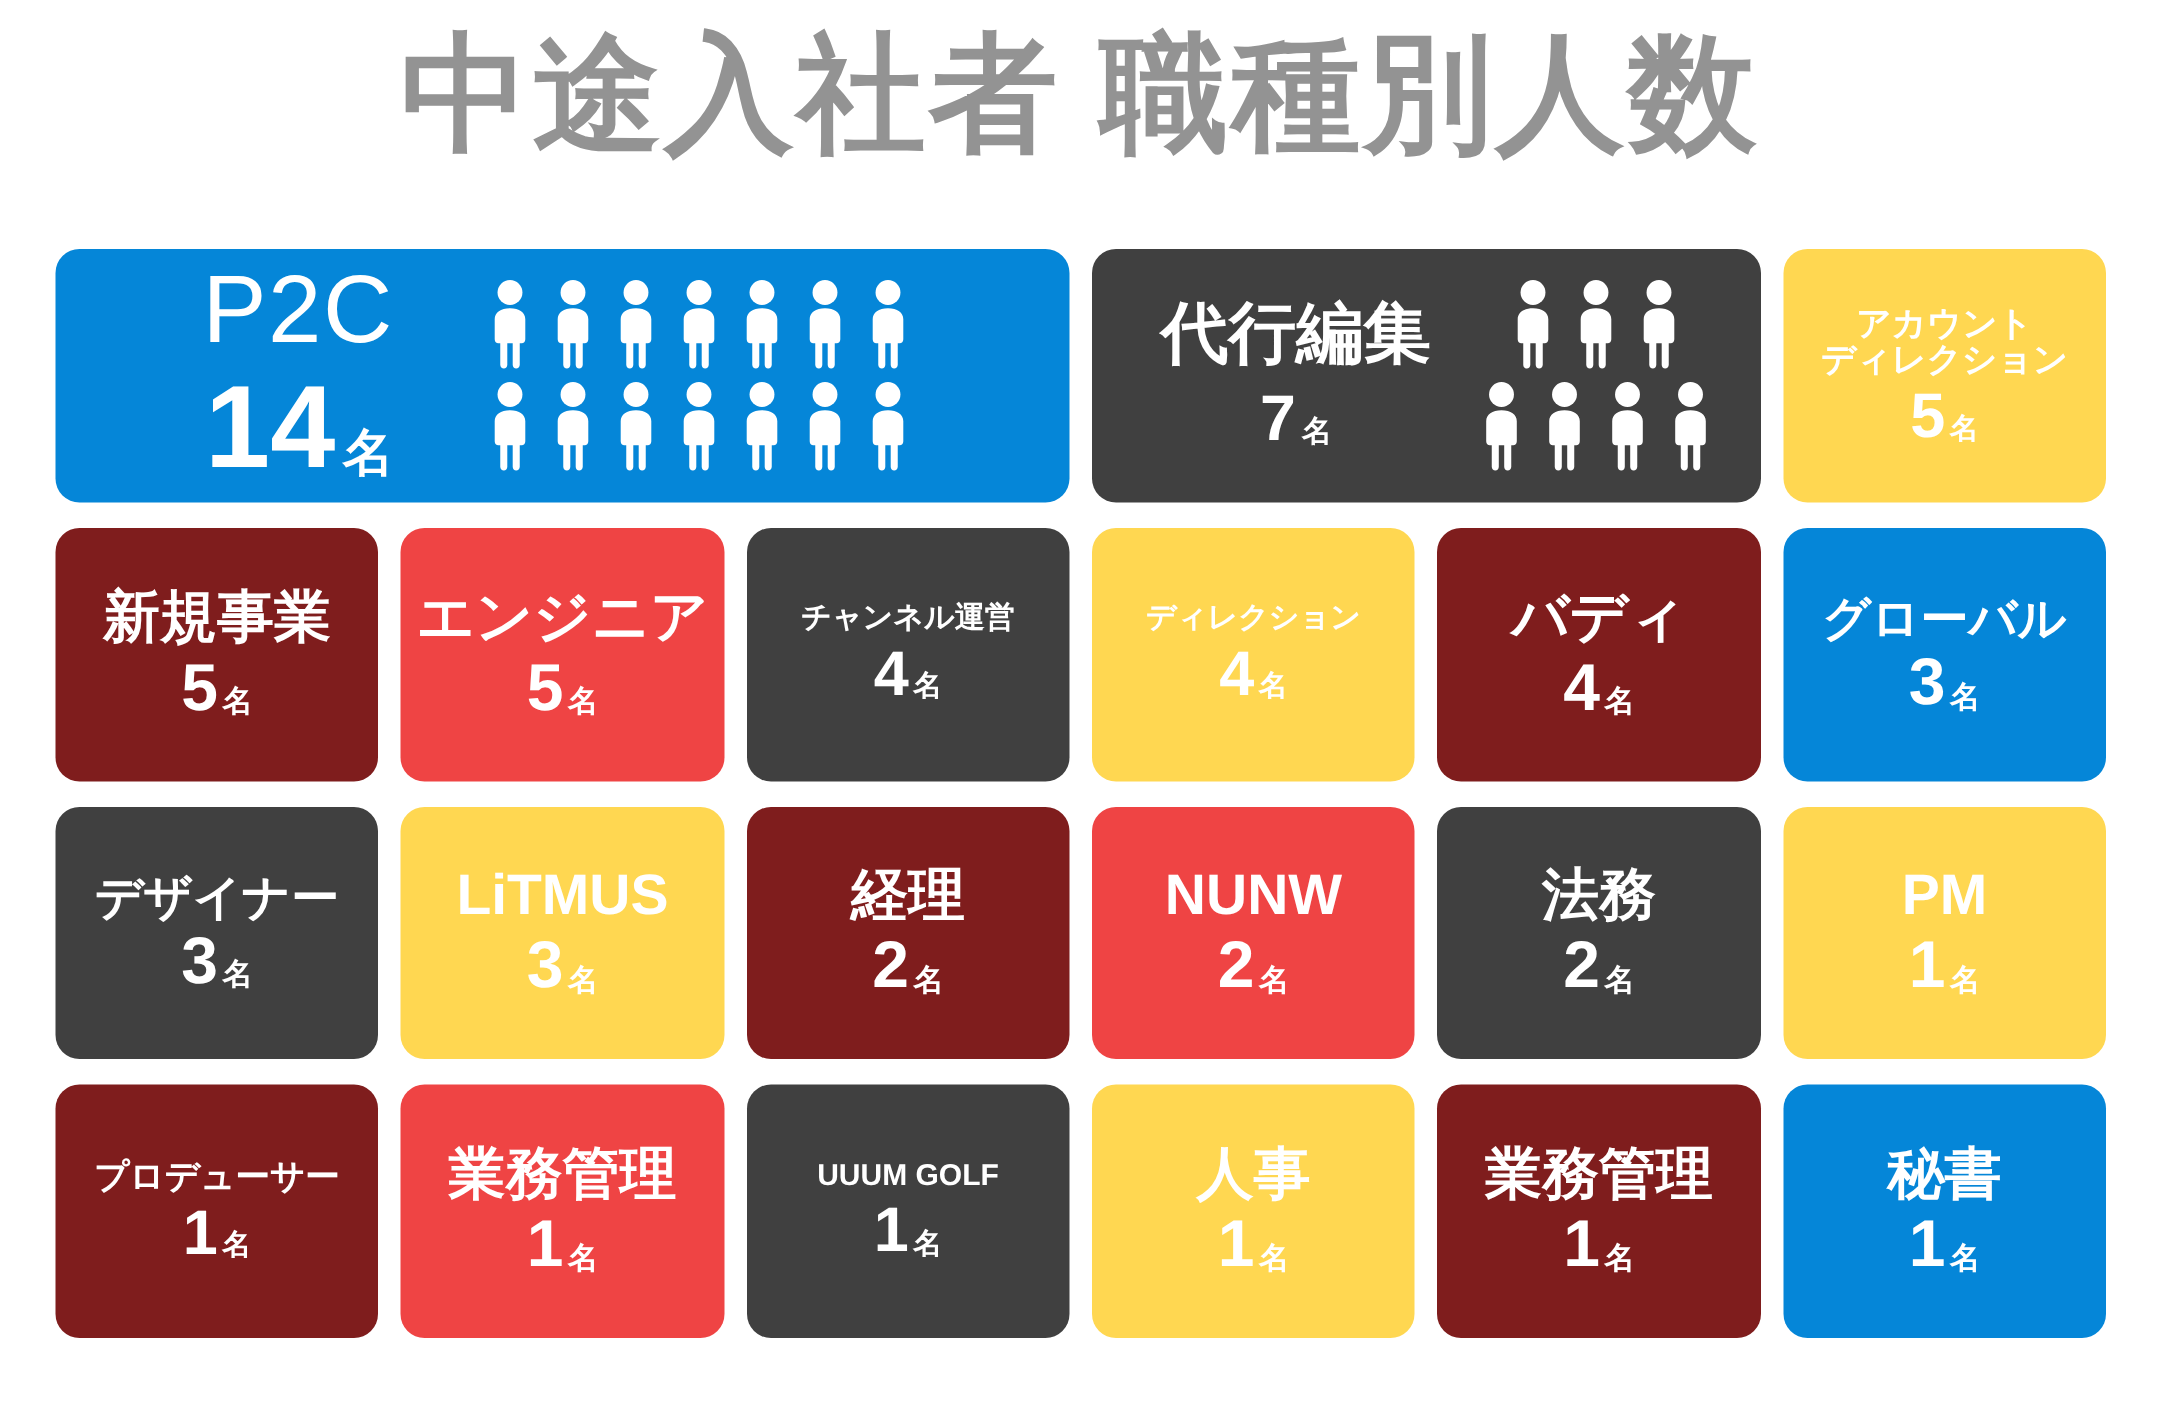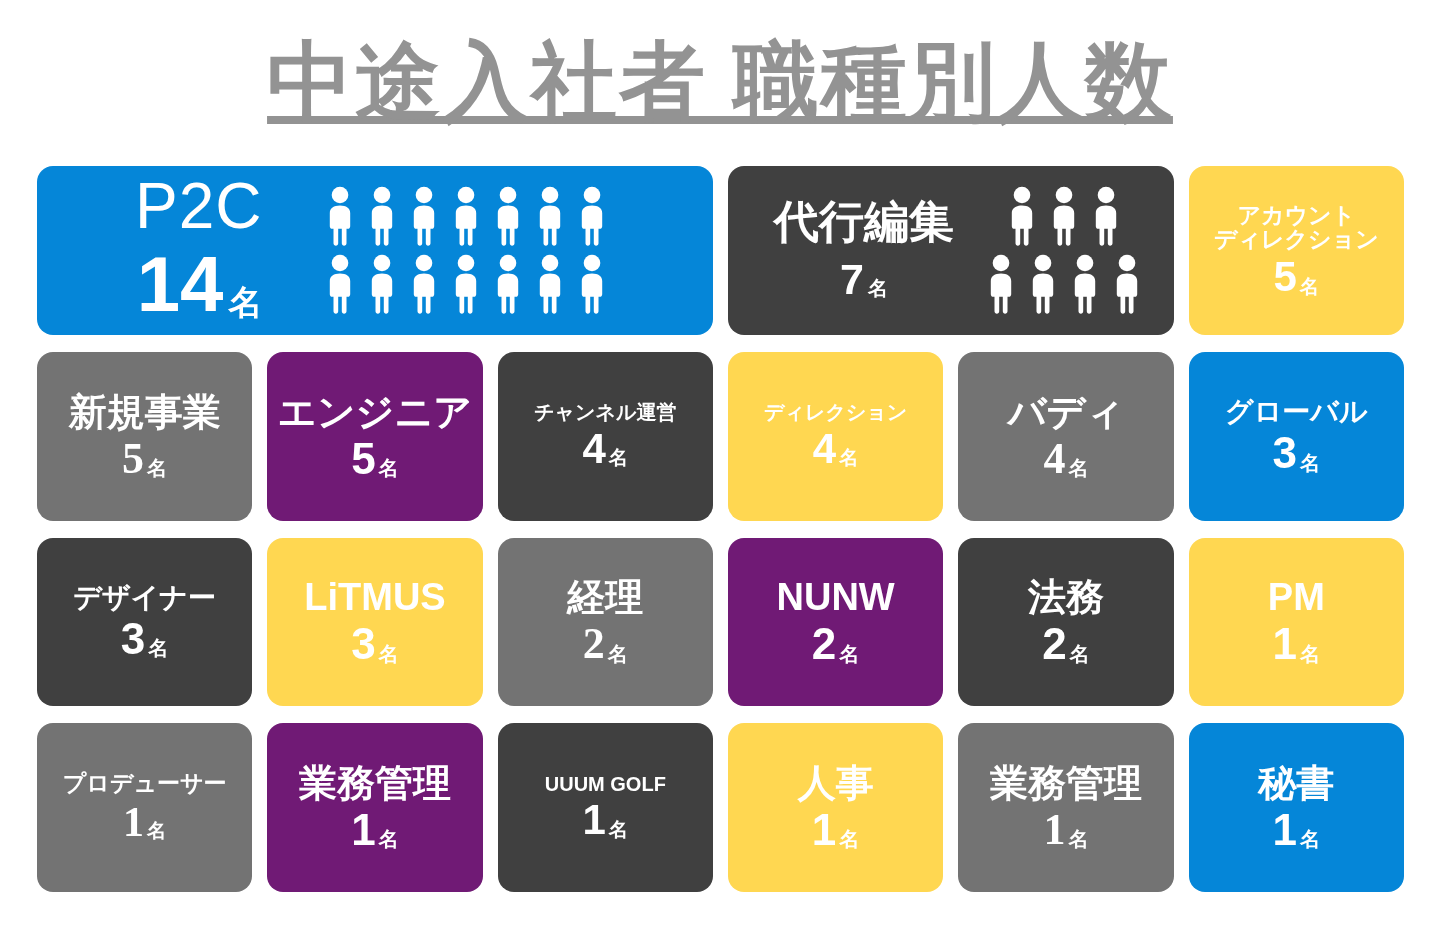--- a/index.html
+++ b/index.html
@@ -9,30 +9,29 @@
     font-family: "Liberation Sans", "DejaVu Sans", sans-serif;
     overflow: hidden;
   }
   #infographic {
     position: relative;
     width: 1440px; height: 935px;
     background: #ffffff;
   }
   #chart-title {
     position: absolute;
-    left: 0; top: 34px;
+    left: 0; top: 16px;
     width: 1440px;
     text-align: center;
     font-size: 86px;
     line-height: 1.1;
     font-weight: bold;
     color: #939393;
     letter-spacing: 2px;
     white-space: nowrap;
-    text-decoration: underline;
   }
 
   
   #card-grid {
     position: absolute;
     left: 37px; top: 166px;
     width: 1367px; height: 726px;
     display: grid;
     grid-template-columns: repeat(6, 1fr);
     grid-template-rows: repeat(4, 1fr);
@@ -40,24 +39,24 @@
   }
   .card {
     border-radius: 16px;
     position: relative;
     display: flex;
     align-items: center;
     justify-content: center;
     overflow: hidden;
   }
   .card.c-blue   { background: #0586d8; }
-  .card.c-blue2  { background: #701a75; justify-content: center; }
+  .card.c-blue2  { background: #ef4444; justify-content: center; }
   .card.c-teal   { background: #404040; }
   .card.c-yellow { background: #ffd751; }
-  .card.c-gray   { background: #737373; font-family: Liberation Serif, serif; }
+  .card.c-gray   { background: #7f1d1d; }
 
   .card-inner {
     display: flex;
     flex-direction: column;
     align-items: center;
     justify-content: center;
     text-align: center;
     color: #ffffff;
     width: 100%;
     padding: 4px 6px;
@@ -74,21 +73,21 @@
     display: flex;
     align-items: flex-end;
     justify-content: center;
   }
   .card-count .num { font-size: 1em; }
   .card-count .unit { font-size: 0.46em; font-weight: bold; margin-left: 3px; margin-bottom: 0.12em; }
 
   .sz-md .card-label { font-size: 38px; }
   .sz-md .card-count { font-size: 44px; }
 
-  .sz-sm .card-label { font-size: 28px; }
+  .sz-sm .card-label { font-size: 32px; }
   .sz-sm .card-count { font-size: 44px; }
 
   .sz-xs .card-label { font-size: 20px; }
   .sz-xs .card-count { font-size: 42px; }
 
   .sz-xxs .card-label { font-size: 23px; }
   .sz-xxs .card-count { font-size: 42px; }
 
   
   .card.hero { justify-content: flex-start; }

